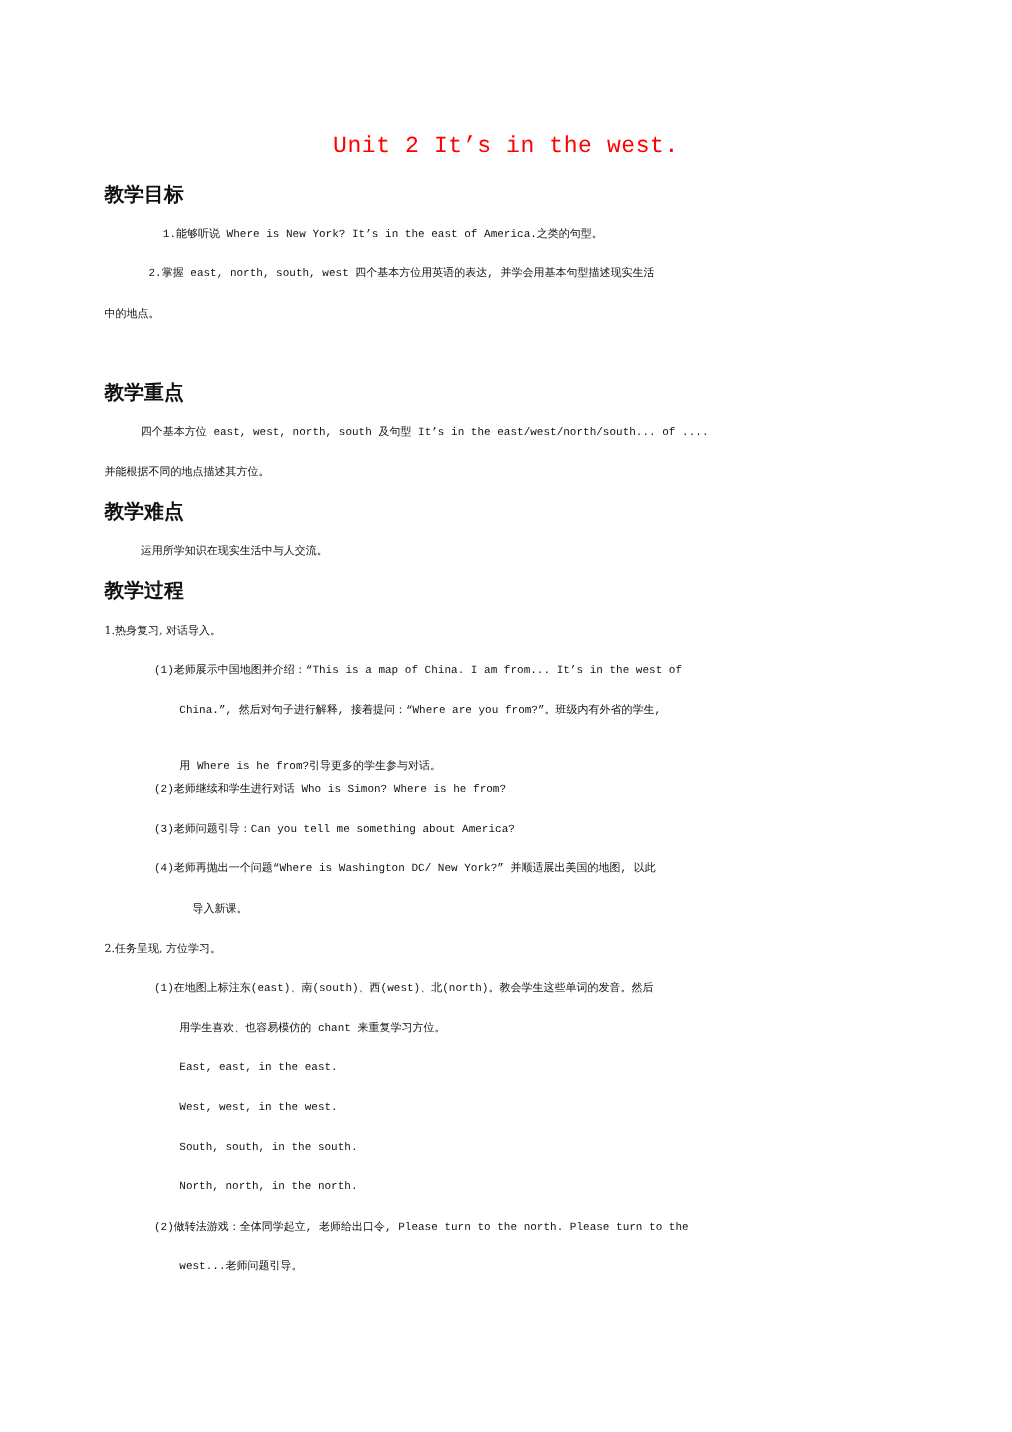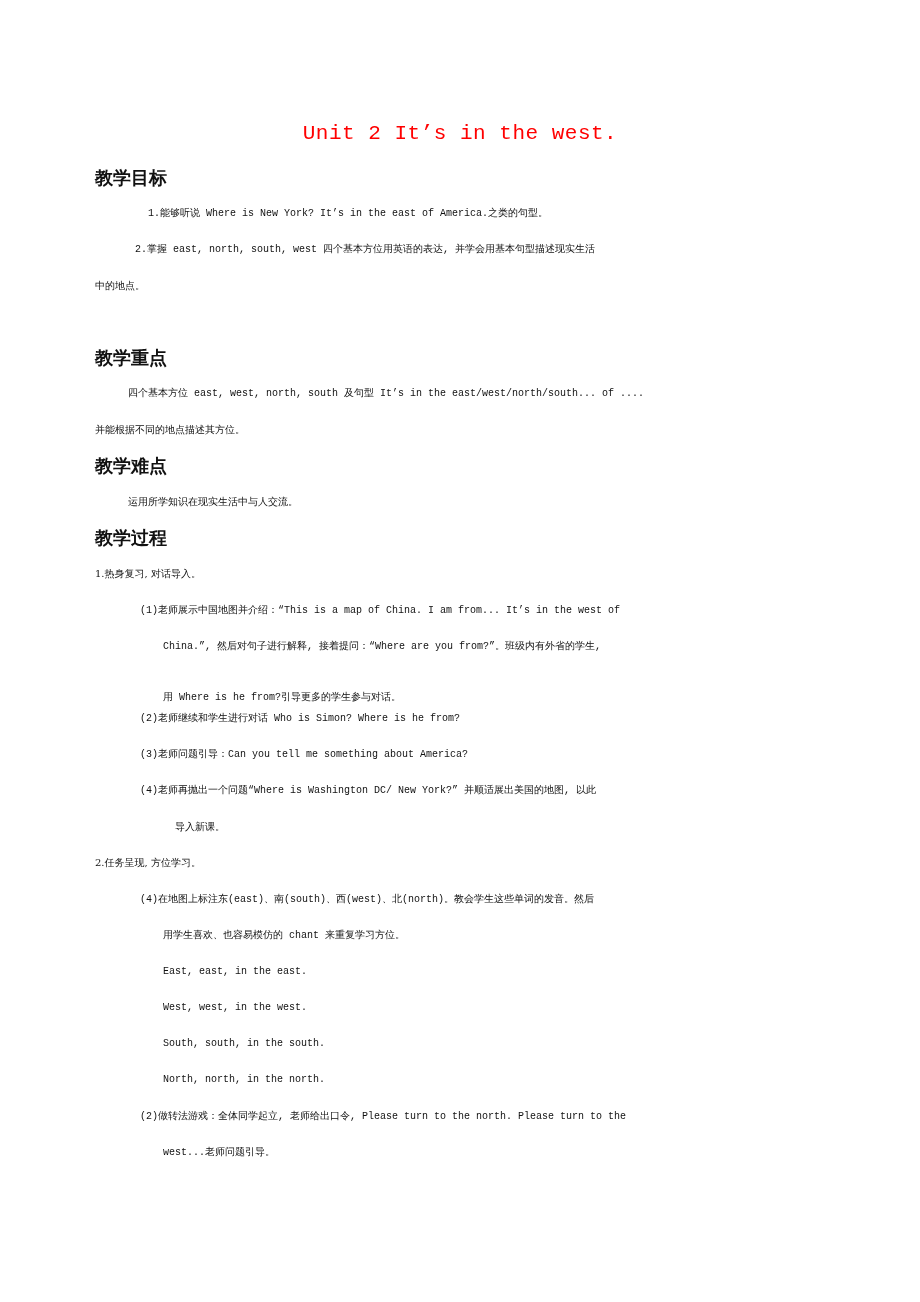--- a/index.html
+++ b/index.html
@@ -34,21 +34,21 @@
   <div class="line heading" style="left:95px; top:528px;">教学过程</div>
   <div class="line" style="left:95px; top:564px;">1.热身复习, 对话导入。</div>
   <div class="line mono" style="left:140px; top:601px;">(1)老师展示中国地图并介绍：“This is a map of China. I am from... It’s in the west of</div>
   <div class="line mono" style="left:163px; top:637px;">China.”, 然后对句子进行解释, 接着提问：“Where are you from?”。班级内有外省的学生,</div>
   <div class="line mono" style="left:163px; top:688px;text-align:right;">用 Where is he from?引导更多的学生参与对话。</div>
   <div class="line mono" style="left:140px; top:709px;">(2)老师继续和学生进行对话 Who is Simon? Where is he from?</div>
   <div class="line mono" style="left:140px; top:745px;">(3)老师问题引导：Can you tell me something about America?</div>
   <div class="line mono" style="left:140px; top:781px;">(4)老师再抛出一个问题“Where is Washington DC/ New York?” 并顺适展出美国的地图, 以此</div>
   <div class="line" style="left:163px; top:817px;margin-left:12px;">导入新课。</div>
   <div class="line" style="left:95px; top:853px;">2.任务呈现, 方位学习。</div>
-  <div class="line mono" style="left:140px; top:890px;">(4)在地图上标注东(east)、南(south)、西(west)、北(north)。教会学生这些单词的发音。然后</div>
+  <div class="line mono" style="left:140px; top:890px;">(1)在地图上标注东(east)、南(south)、西(west)、北(north)。教会学生这些单词的发音。然后</div>
   <div class="line mono" style="left:163px; top:926px;">用学生喜欢、也容易模仿的 chant 来重复学习方位。</div>
   <div class="line mono" style="left:163px; top:962px;">East, east, in the east.</div>
   <div class="line mono" style="left:163px; top:998px;">West, west, in the west.</div>
   <div class="line mono" style="left:163px; top:1034px;">South, south, in the south.</div>
   <div class="line mono" style="left:163px; top:1070px;">North, north, in the north.</div>
   <div class="line mono" style="left:140px; top:1107px;">(2)做转法游戏：全体同学起立, 老师给出口令, Please turn to the north.  Please turn to the</div>
   <div class="line mono" style="left:163px; top:1143px;">west...老师问题引导。</div>
 </div>
 
 </body></html>

